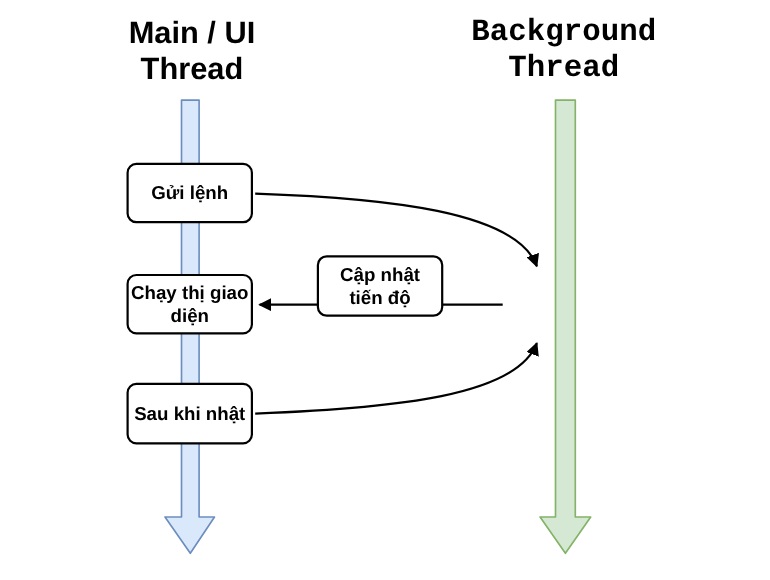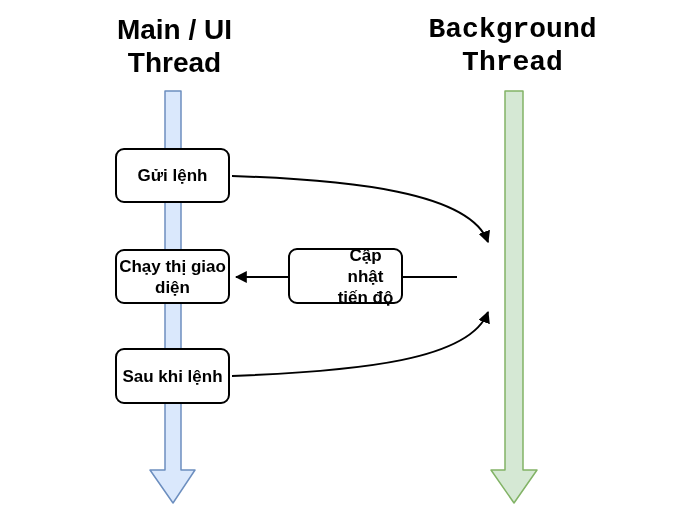--- a/index.html
+++ b/index.html
@@ -42,21 +42,21 @@
     justify-content: center;
     text-align: center;
     font-size: 17px;
     font-weight: bold;
     line-height: 21px;
     color: #000000;
     white-space: pre-line;
   }
   #node-send-command    { left: 115px; top: 148px; height: 55px; text-align: center; }
   #node-display-ui      { left: 115px; top: 249px; height: 55px; }
-  #node-update-progress { left: 288px; top: 248px; height: 56px; padding-left: 40px; }
+  #node-update-progress { left: 288px; top: 232px; height: 56px; }
   #node-run-task        { left: 458px; top: 248px; height: 56px; }
   #node-after-run       { left: 115px; top: 348px; height: 56px; }
 </style>
 </head>
 <body>
 
 <div id="canvas">
 
   <svg id="diagram-svg" viewBox="0 0 700 527" xmlns="http://www.w3.org/2000/svg">
     <defs>
@@ -84,15 +84,15 @@
 
   <div class="node" id="node-send-command">Gửi lệnh</div>
 
   <div class="node" id="node-display-ui">Chạy thị giao
 diện</div>
 
   <div class="node" id="node-update-progress">Cập nhật
 tiến độ</div>
 
 
-  <div class="node" id="node-after-run">Sau khi lệnh</div>
+  <div class="node" id="node-after-run">Sau khi nhật</div>
 
 </div>
 
 </body></html>

